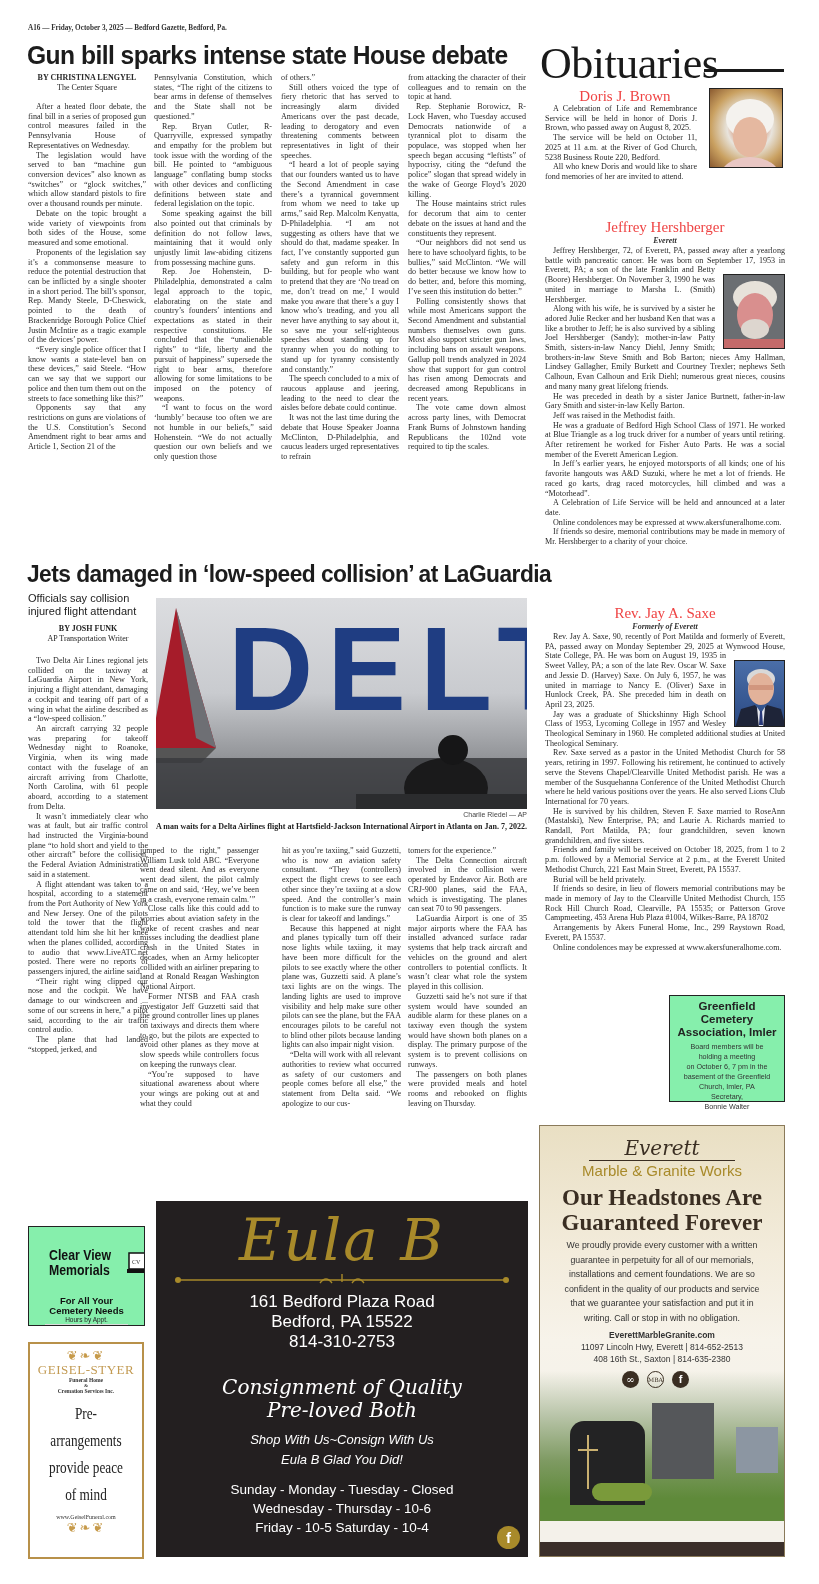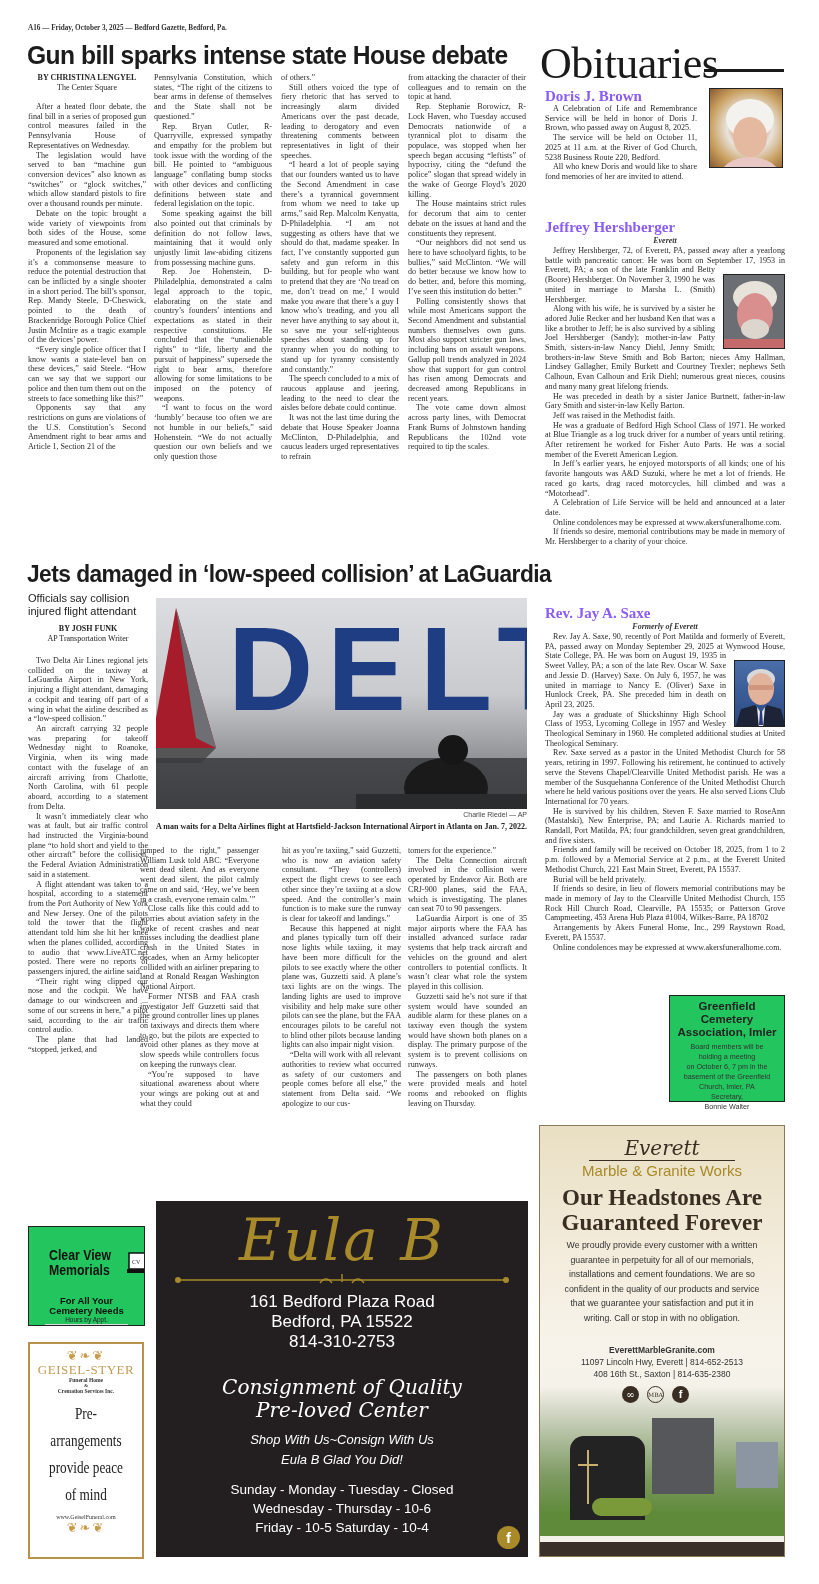--- a/index.html
+++ b/index.html
@@ -9,29 +9,29 @@
 .folio{left:28px;top:24px;font-size:7.2px;font-weight:bold;font-family:"Liberation Serif",serif;color:#333}
 .headline{font-family:"Liberation Sans",sans-serif;font-weight:bold;color:#1c1c1c;letter-spacing:-0.6px;white-space:nowrap}
 .h1{left:27px;top:40px;font-size:26.5px;transform:scaleX(0.93);transform-origin:left top}
 .h2{left:27px;top:560px;font-size:24.5px;transform:scaleX(0.93);transform-origin:left top}
 .col{position:absolute;font-family:"Liberation Serif",serif;font-size:8.1px;line-height:9.72px;text-align:justify;color:#2a2a2a;overflow:hidden}
 .col p{text-indent:8px}
 .col p.noind{text-indent:0}
 .byline{text-align:center;font-size:8px;line-height:10px}
 .obit-title{font-family:"Liberation Serif",serif;font-size:44px;color:#1a1a1a;left:540px;top:38px;letter-spacing:-0.5px}
 .obit-rule{left:704px;top:69px;width:80px;height:3px;background:#1a1a1a}
-.obit-name{font-family:"Liberation Serif",serif;font-weight:bold;font-size:15px;color:#8b5cf6}
+.obit-name{font-family:"Liberation Serif",serif;font-weight:normal;font-size:15px;text-align:center;color:#ef4444}
 .obit-sub{font-family:"Liberation Serif",serif;font-style:italic;font-weight:bold;font-size:8px;text-align:center;color:#333}
 .photo{position:absolute;border:1px solid #222;overflow:hidden}
 .ocol{position:absolute;font-family:"Liberation Serif",serif;font-size:8.1px;line-height:9.7px;text-align:justify;color:#2a2a2a}
 .ocol p{text-indent:8px}
 .deck{font-family:"Liberation Sans",sans-serif;font-size:11px;line-height:13px;color:#222}
 .caption{font-family:"Liberation Serif",serif;font-weight:bold;font-size:8px;line-height:10px;color:#222}
 .credit{font-family:"Liberation Sans",sans-serif;font-size:7px;color:#444;text-align:right}
-.box{position:absolute;border:1px solid #222;background:#22c55e;text-align:center;font-family:"Liberation Sans",sans-serif}
+.box{position:absolute;border:1px solid #222;background:#86efac;text-align:center;font-family:"Liberation Sans",sans-serif}
 </style>
 </head>
 <body>
 
 <div class="abs folio">A16 — Friday, October 3, 2025 — Bedford Gazette, Bedford, Pa.</div>
 
 <div class="abs headline h1">Gun bill sparks intense state House debate</div>
 
 <div class="col" style="left:28px;top:73px;width:118px;height:482px">
   <div class="byline">
@@ -192,21 +192,21 @@
       <path d="M25,50 L27,50 L28,64 L24,64 Z" fill="#2a3a7a"></path>
     </svg>
 </div>
 <div class="ocol" style="left:545px;top:632px;width:240px">
   <div>
       <div style="float: right; width: 0px; height: 26px;"></div>
       <div style="float: right; width: 55px; height: 68px; margin-top: 0px; margin-left: 4px; clear: right;"></div>
       <p>Rev. Jay A. Saxe, 90, recently of Port Matilda and formerly of Everett, PA, passed away on Monday September 29, 2025 at Wynwood House, State College, PA. He was born on August 19, 1935 in Sweet Valley, PA; a son of the late Rev. Oscar W. Saxe and Jessie D. (Harvey) Saxe. On July 6, 1957, he was united in marriage to Nancy E. (Oliver) Saxe in Hunlock Creek, PA. She preceded him in death on April 23, 2025.</p>
       <p>Jay was a graduate of Shickshinny High School Class of 1953, Lycoming College in 1957 and Wesley Theological Seminary in 1960. He completed additional studies at United Theological Seminary.</p>
       <p>Rev. Saxe served as a pastor in the United Methodist Church for 58 years, retiring in 1997. Following his retirement, he continued to actively serve the Stevens Chapel/Clearville United Methodist parish. He was a member of the Susquehanna Conference of the United Methodist Church where he held various positions over the years. He also served Lions Club International for 70 years.</p>
-      <p>He is survived by his children, Steven F. Saxe married to RoseAnn (Mastalski), New Enterprise, PA; and Laurie A. Richards married to Randall, Port Matilda, PA; four grandchildren, seven great grandchildren, and five sisters.</p>
+      <p>He is survived by his children, Steven F. Saxe married to RoseAnn (Mastalski), New Enterprise, PA; and Laurie A. Richards married to Randall, Port Matilda, PA; four grandchildren, seven known grandchildren, and five sisters.</p>
       <p>Friends and family will be received on October 18, 2025, from 1 to 2 p.m. followed by a Memorial Service at 2 p.m., at the Everett United Methodist Church, 221 East Main Street, Everett, PA 15537.</p>
       <p>Burial will be held privately.</p>
       <p>If friends so desire, in lieu of flowers memorial contributions may be made in memory of Jay to the Clearville United Methodist Church, 155 Rock Hill Church Road, Clearville, PA 15535; or Patterson Grove Campmeeting, 453 Arena Hub Plaza #1004, Wilkes-Barre, PA 18702</p>
       <p>Arrangements by Akers Funeral Home, Inc., 299 Raystown Road, Everett, PA 15537.</p>
       <p>Online condolences may be expressed at www.akersfuneralhome.com.</p>
     </div>
 </div>
 
 <div class="box" style="left:669px;top:995px;width:116px;height:107px;padding:4px 3px">
   <div style="font-weight:bold;font-size:11.5px;line-height:13px;color:#222">Greenfield Cemetery Association, Imler</div>
@@ -262,37 +262,37 @@
   <svg width="372" height="18" style="display:block;margin-top:-2px">
     <line x1="22" y1="9" x2="350" y2="9" stroke="#a88a2a" stroke-width="1.6"></line>
     <circle cx="22" cy="9" r="3" fill="#a88a2a"></circle>
       <circle cx="350" cy="9" r="3" fill="#a88a2a"></circle>
     <path d="M176,12 q-6,-8 -12,0 M196,12 q6,-8 12,0 M186,3 l0,8" stroke="#a88a2a" stroke-width="1.4" fill="none"></path>
   </svg>
   <div style="font-size:17px;line-height:20px;margin-top:3px">161 Bedford Plaza Road</div>
   <div style="font-size:17px;line-height:20px">Bedford, PA 15522</div>
   <div style="font-size:17px;line-height:20px">814-310-2753</div>
   <div style="font-family:'DejaVu Serif',serif;font-style:italic;font-size:20px;line-height:23px;margin-top:24px">Consignment of Quality</div>
-  <div style="font-family:'DejaVu Serif',serif;font-style:italic;font-size:20px;line-height:23px">Pre-loved Center</div>
+  <div style="font-family:'DejaVu Serif',serif;font-style:italic;font-size:20px;line-height:23px">Pre-loved Both</div>
   <div style="font-style:italic;font-size:13px;line-height:20px;margin-top:8px">Shop With Us~Consign With Us</div>
   <div style="font-style:italic;font-size:13px;line-height:20px">Eula B Glad You Did!</div>
   <div style="font-size:13.5px;line-height:19px;margin-top:10px">Sunday - Monday - Tuesday - Closed</div>
   <div style="font-size:13.5px;line-height:19px">Wednesday - Thursday - 10-6</div>
   <div style="font-size:13.5px;line-height:19px">Friday - 10-5 Saturday - 10-4</div>
   <div class="abs" style="right:8px;bottom:8px;width:23px;height:23px;border-radius:50%;background:#a88a2a;color:#fff;font-weight:bold;font-size:15px;line-height:24px">f</div>
 </div>
 
 <div class="abs" style="left:539px;top:1125px;width:246px;height:432px;border:1px solid #8a7a5a;overflow:hidden;background:linear-gradient(180deg,#e9dfc3 0%,#f3ecdc 30%,#f7f3ea 50%,#f4f1ea 68%);text-align:center">
   <div style="font-family:'DejaVu Serif',serif;font-style:italic;font-size:20px;line-height:24px;color:#3a2e22;margin-top:10px">Everett</div>
   <div style="width:146px;height:1px;background:#3a2e22;margin:0 auto"></div>
   <div style="font-family:'Liberation Sans',sans-serif;font-size:15px;line-height:19px;color:#a88a2a">Marble &amp; Granite Works</div>
   <div style="font-family:'Liberation Serif',serif;font-weight:bold;font-size:23px;line-height:25px;color:#3a2e22;margin-top:5px">Our Headstones Are</div>
   <div style="font-family:'Liberation Serif',serif;font-weight:bold;font-size:23px;line-height:25px;color:#3a2e22">Guaranteed Forever</div>
   <div style="font-family:'Liberation Sans',sans-serif;font-size:9.5px;line-height:14.5px;color:#333;padding:3px 14px 0;transform:scaleX(0.92)">We proudly provide every customer with a written guarantee in perpetuity for all of our memorials, installations and cement foundations. We are so confident in the quality of our products and service that we guarantee your satisfaction and put it in writing. Call or stop in with no obligation.</div>
-  <div style="font-family:'Liberation Sans',sans-serif;font-weight:bold;font-size:8.5px;line-height:12px;color:#333;margin-top:19px">EverettMarbleGranite.com</div>
+  <div style="font-family:'Liberation Sans',sans-serif;font-weight:bold;font-size:8.5px;line-height:12px;color:#333;margin-top:4px">EverettMarbleGranite.com</div>
   <div style="font-family:'Liberation Sans',sans-serif;font-size:8.5px;line-height:12px;color:#333">11097 Lincoln Hwy, Everett  |  814-652-2513</div>
   <div style="font-family:'Liberation Sans',sans-serif;font-size:8.5px;line-height:12px;color:#333">408 16th St., Saxton  |  814-635-2380</div>
   <div style="position:relative;height:150px;margin-top:6px;background:linear-gradient(180deg,rgba(244,241,234,0) 0%,#b8c4a8 30%,#7e9a62 60%,#5f8a3a 85%)">
     <div class="abs" style="left:82px;top:0;display:flex;gap:8px">
       <span style="width:17px;height:17px;border-radius:50%;background:#3a2e22;color:#fff;font-size:10px;line-height:17px">∞</span>
       <span style="width:17px;height:17px;border-radius:50%;border:1px solid #3a2e22;color:#3a2e22;font-size:6px;line-height:15px">MBA</span>
       <span style="width:17px;height:17px;border-radius:50%;background:#3a2e22;color:#fff;font-weight:bold;font-size:11px;line-height:17px;font-family:'Liberation Sans',sans-serif">f</span>
     </div>
     <div class="abs" style="left:30px;top:50px;width:75px;height:84px;background:#232324;border-radius:14px 14px 0 0"></div>
     <div class="abs" style="left:47px;top:64px;width:2px;height:54px;background:#c9b070"></div>

